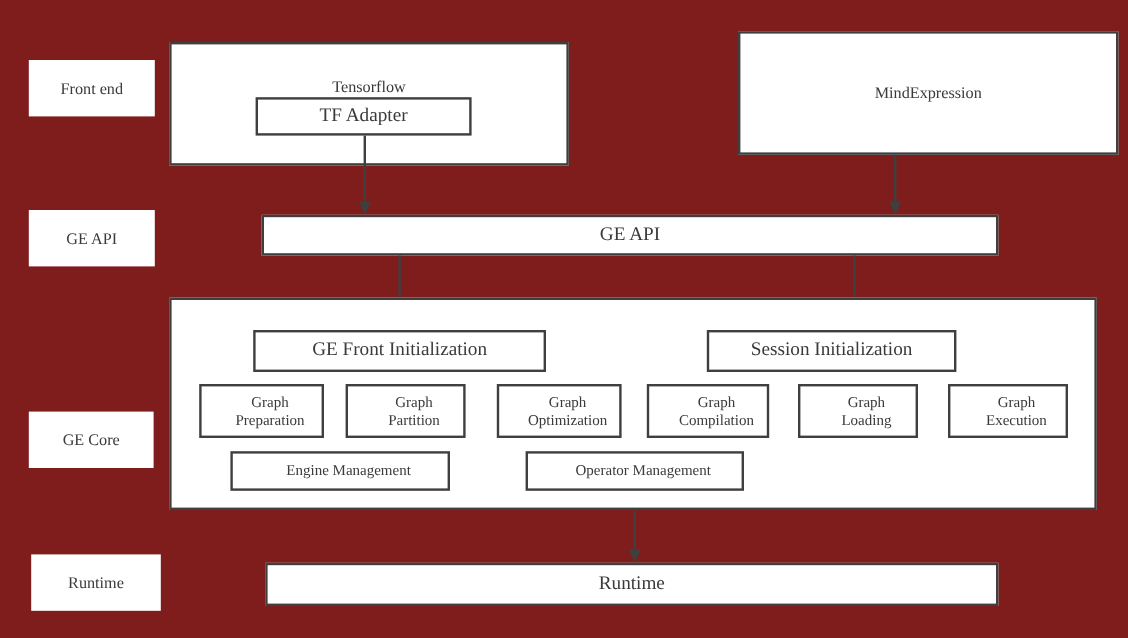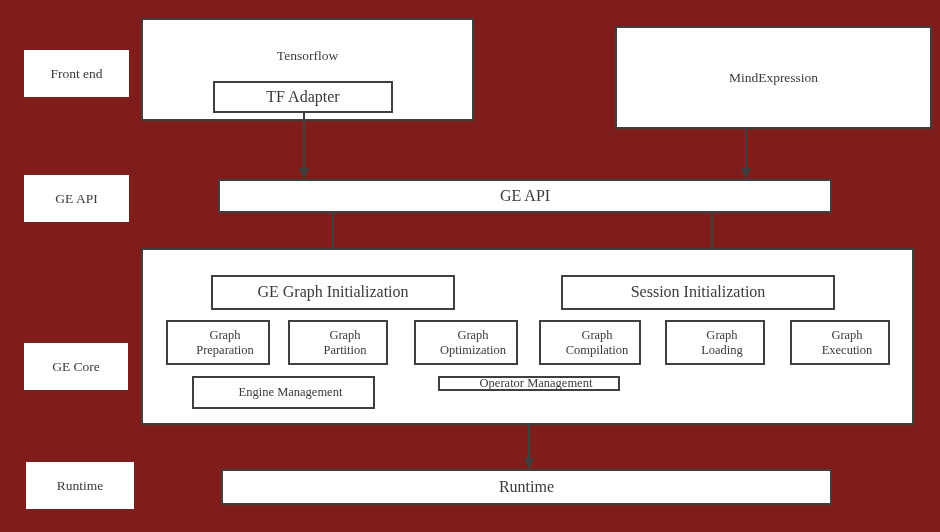--- a/index.html
+++ b/index.html
@@ -90,21 +90,21 @@
   </div>
 
   <div class="box stage-label" style="left:24px; top:343px; width:104px; height:47px;">
     <span>GE Core</span>
   </div>
 
   <div class="box stage-label" style="left:26px; top:462px; width:108px; height:47px;">
     <span>Runtime</span>
   </div>
 
-  <div class="box frame" style="left:141px; top:18px; width:333px; height:103px;">
+  <div class="box frame" style="left:141px; top:35px; width:333px; height:103px;">
     <span>Tensorflow</span>
   </div>
 
   <div class="box bar" style="left:213px; top:81px; width:180px; height:32px;">
     <span>TF Adapter</span>
   </div>
 
   <div class="box" style="left:587px; top:26px; width:317px; height:103px; border:2.5px solid #3f3f3f; font-size:13.5px;margin-left:28px;">
     <span>MindExpression</span>
   </div>
@@ -129,24 +129,24 @@
   </div>
 
   <div class="arrow" style="left:711px; top:213px; height:62px;">
     <div class="shaft" style="height:51px;"></div>
     <div class="head" style="top:51px;"></div>
   </div>
 
   <div class="container" style="left:141px; top:248px; width:773px; height:177px;"></div>
 
   <div class="box bar" style="left:211px; top:275px; width:244px; height:35px;">
-    <span>GE Graph Initialization</span>
+    <span>GE Front Initialization</span>
   </div>
 
-  <div class="box bar" style="left:561px; top:275px; width:274px; height:35px;">
+  <div class="box bar" style="left:589px; top:275px; width:208px; height:35px;">
     <span>Session Initialization</span>
   </div>
 
   <div class="box module" style="left:166px; top:320px; width:104px; height:45px; white-space:pre-line;">
     <span>Graph
 Preparation</span>
   </div>
 
   <div class="box module" style="left:288px; top:320px; width:100px; height:45px; white-space:pre-line;">
     <span>Graph
@@ -170,21 +170,21 @@
 
   <div class="box module" style="left:790px; top:320px; width:100px; height:45px; white-space:pre-line;">
     <span>Graph
 Execution</span>
   </div>
 
   <div class="box module" style="left:192px; top:376px; width:183px; height:33px;">
     <span>Engine Management</span>
   </div>
 
-  <div class="box module" style="left:438px; top:376px; width:182px; height:15px;">
+  <div class="box module" style="left:438px; top:376px; width:182px; height:33px;">
     <span>Operator Management</span>
   </div>
 
 
   <div class="arrow" style="left:528px; top:425px; height:46px;">
     <div class="shaft" style="height:33px;"></div>
     <div class="head" style="top:33px;"></div>
   </div>
 
   <div class="box bar" style="left:221px; top:469px; width:611px; height:36px;">

